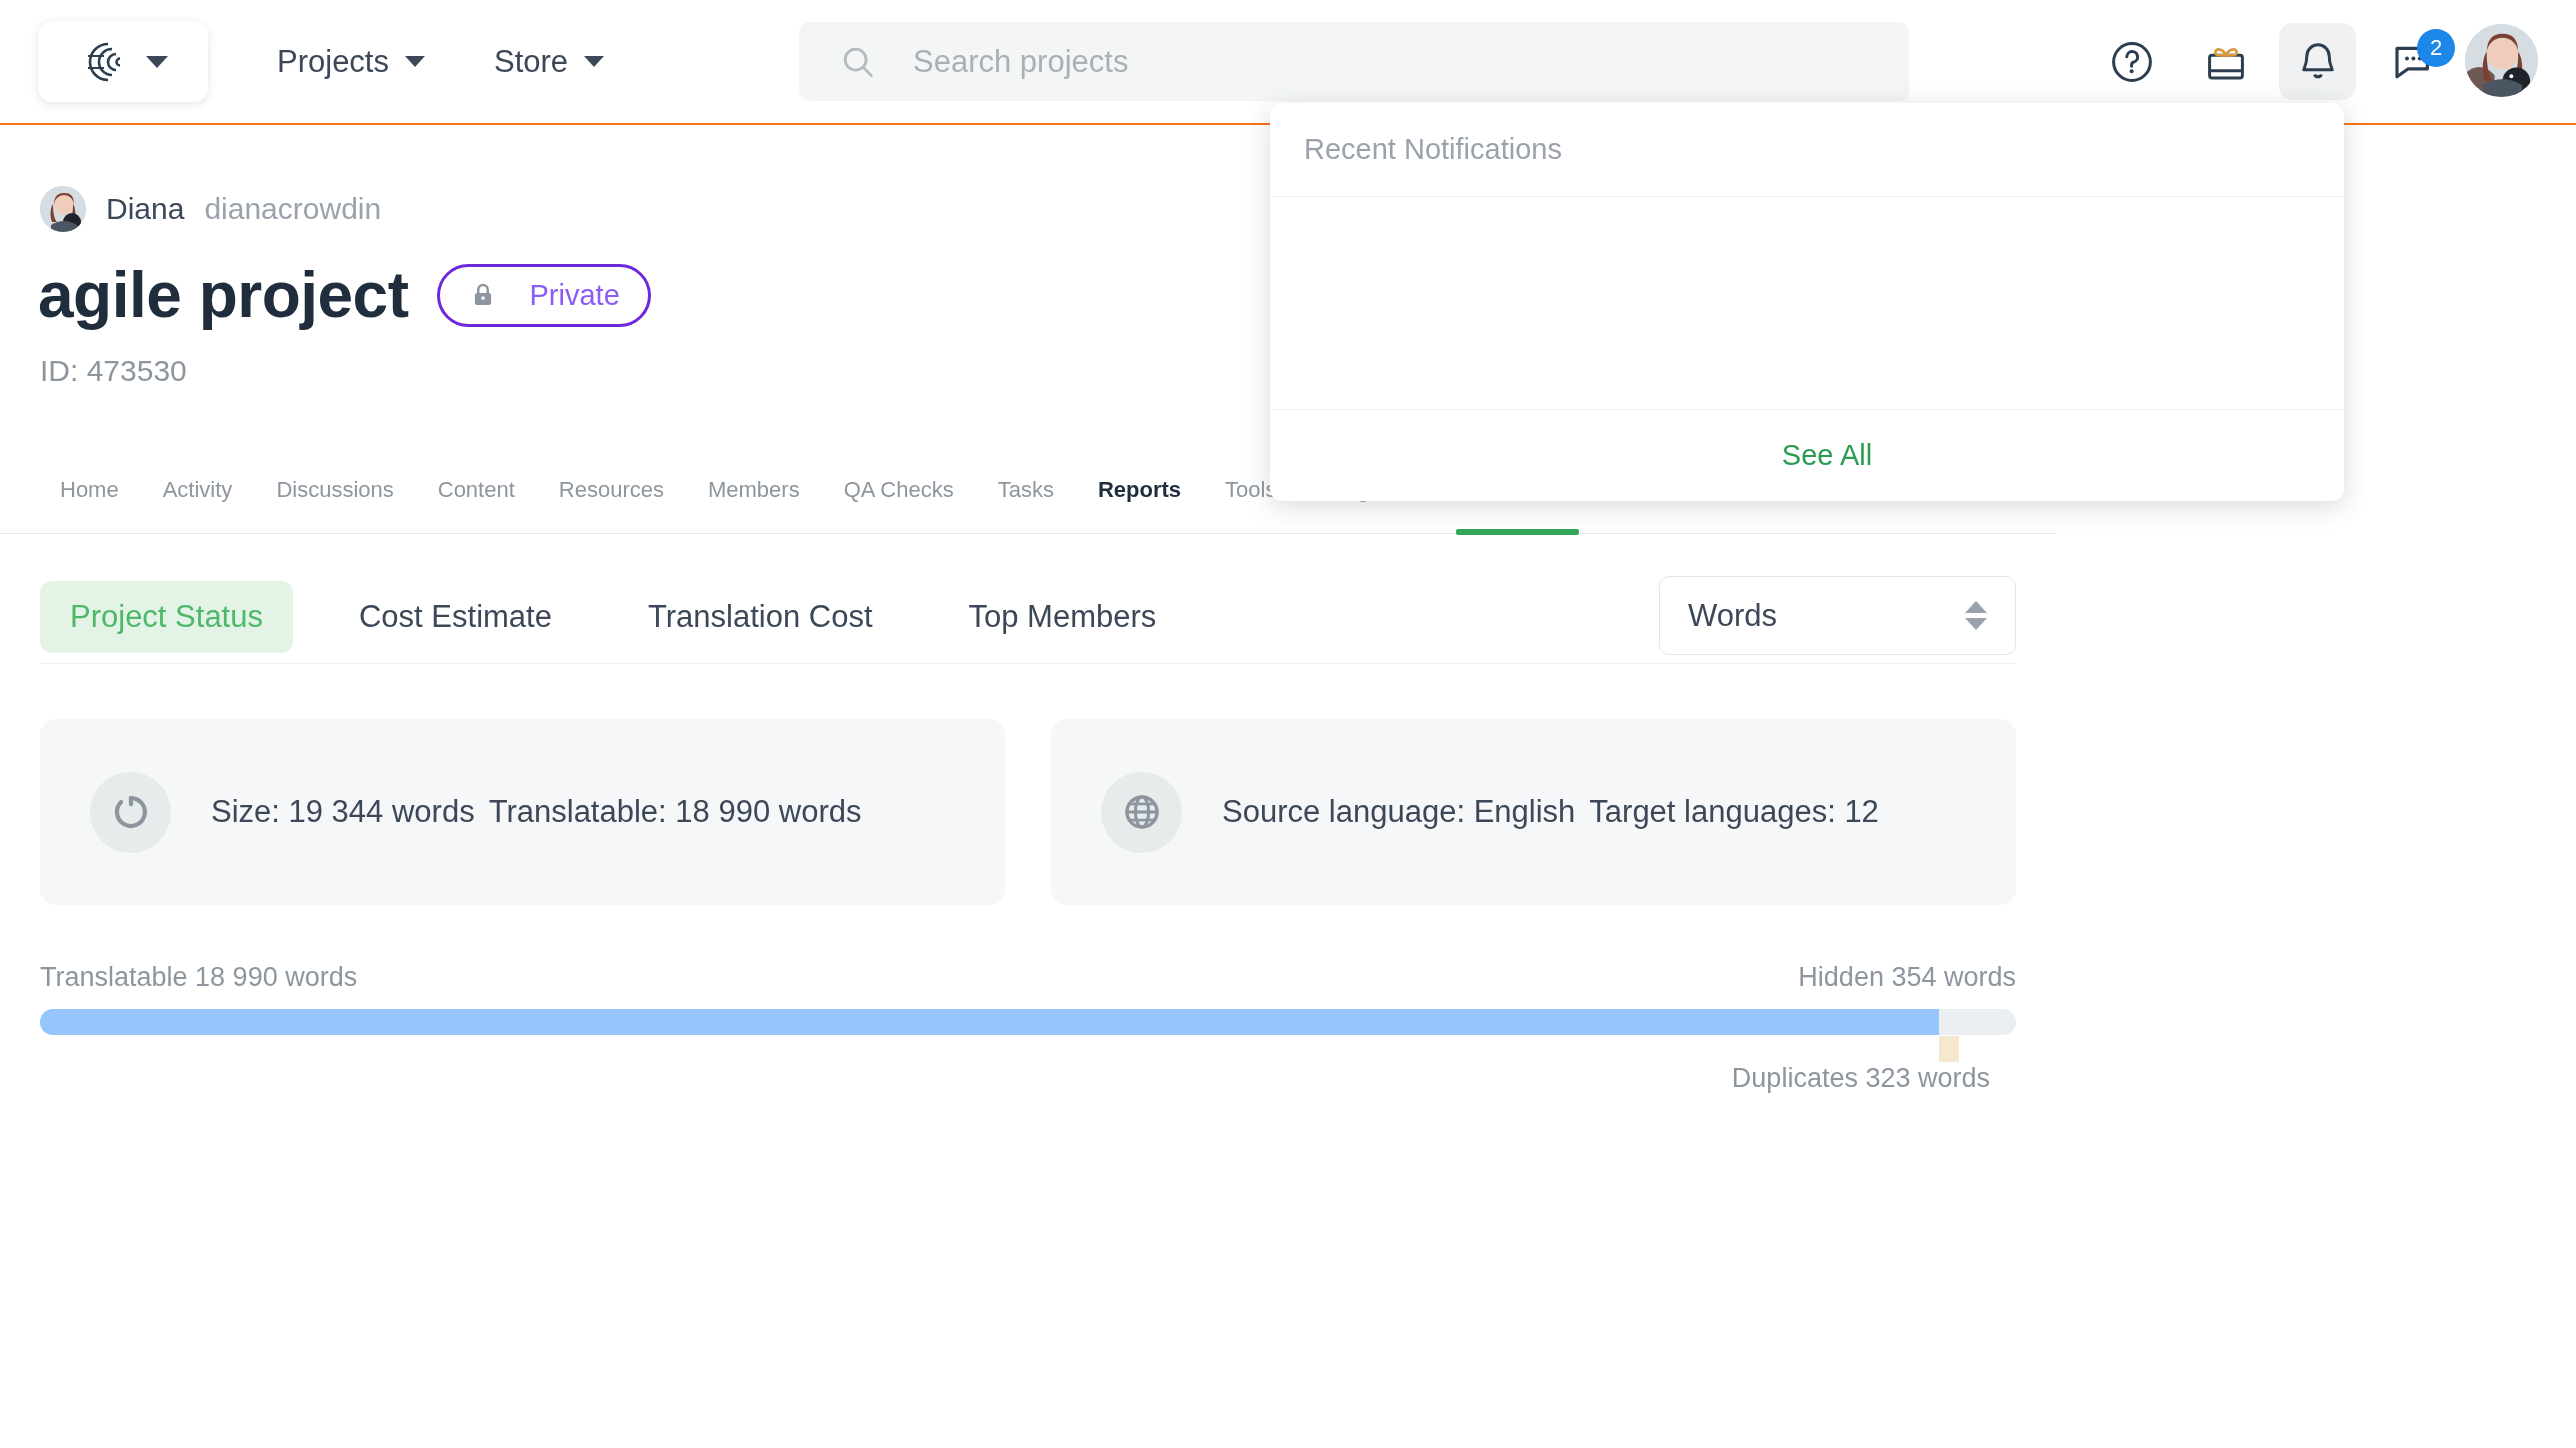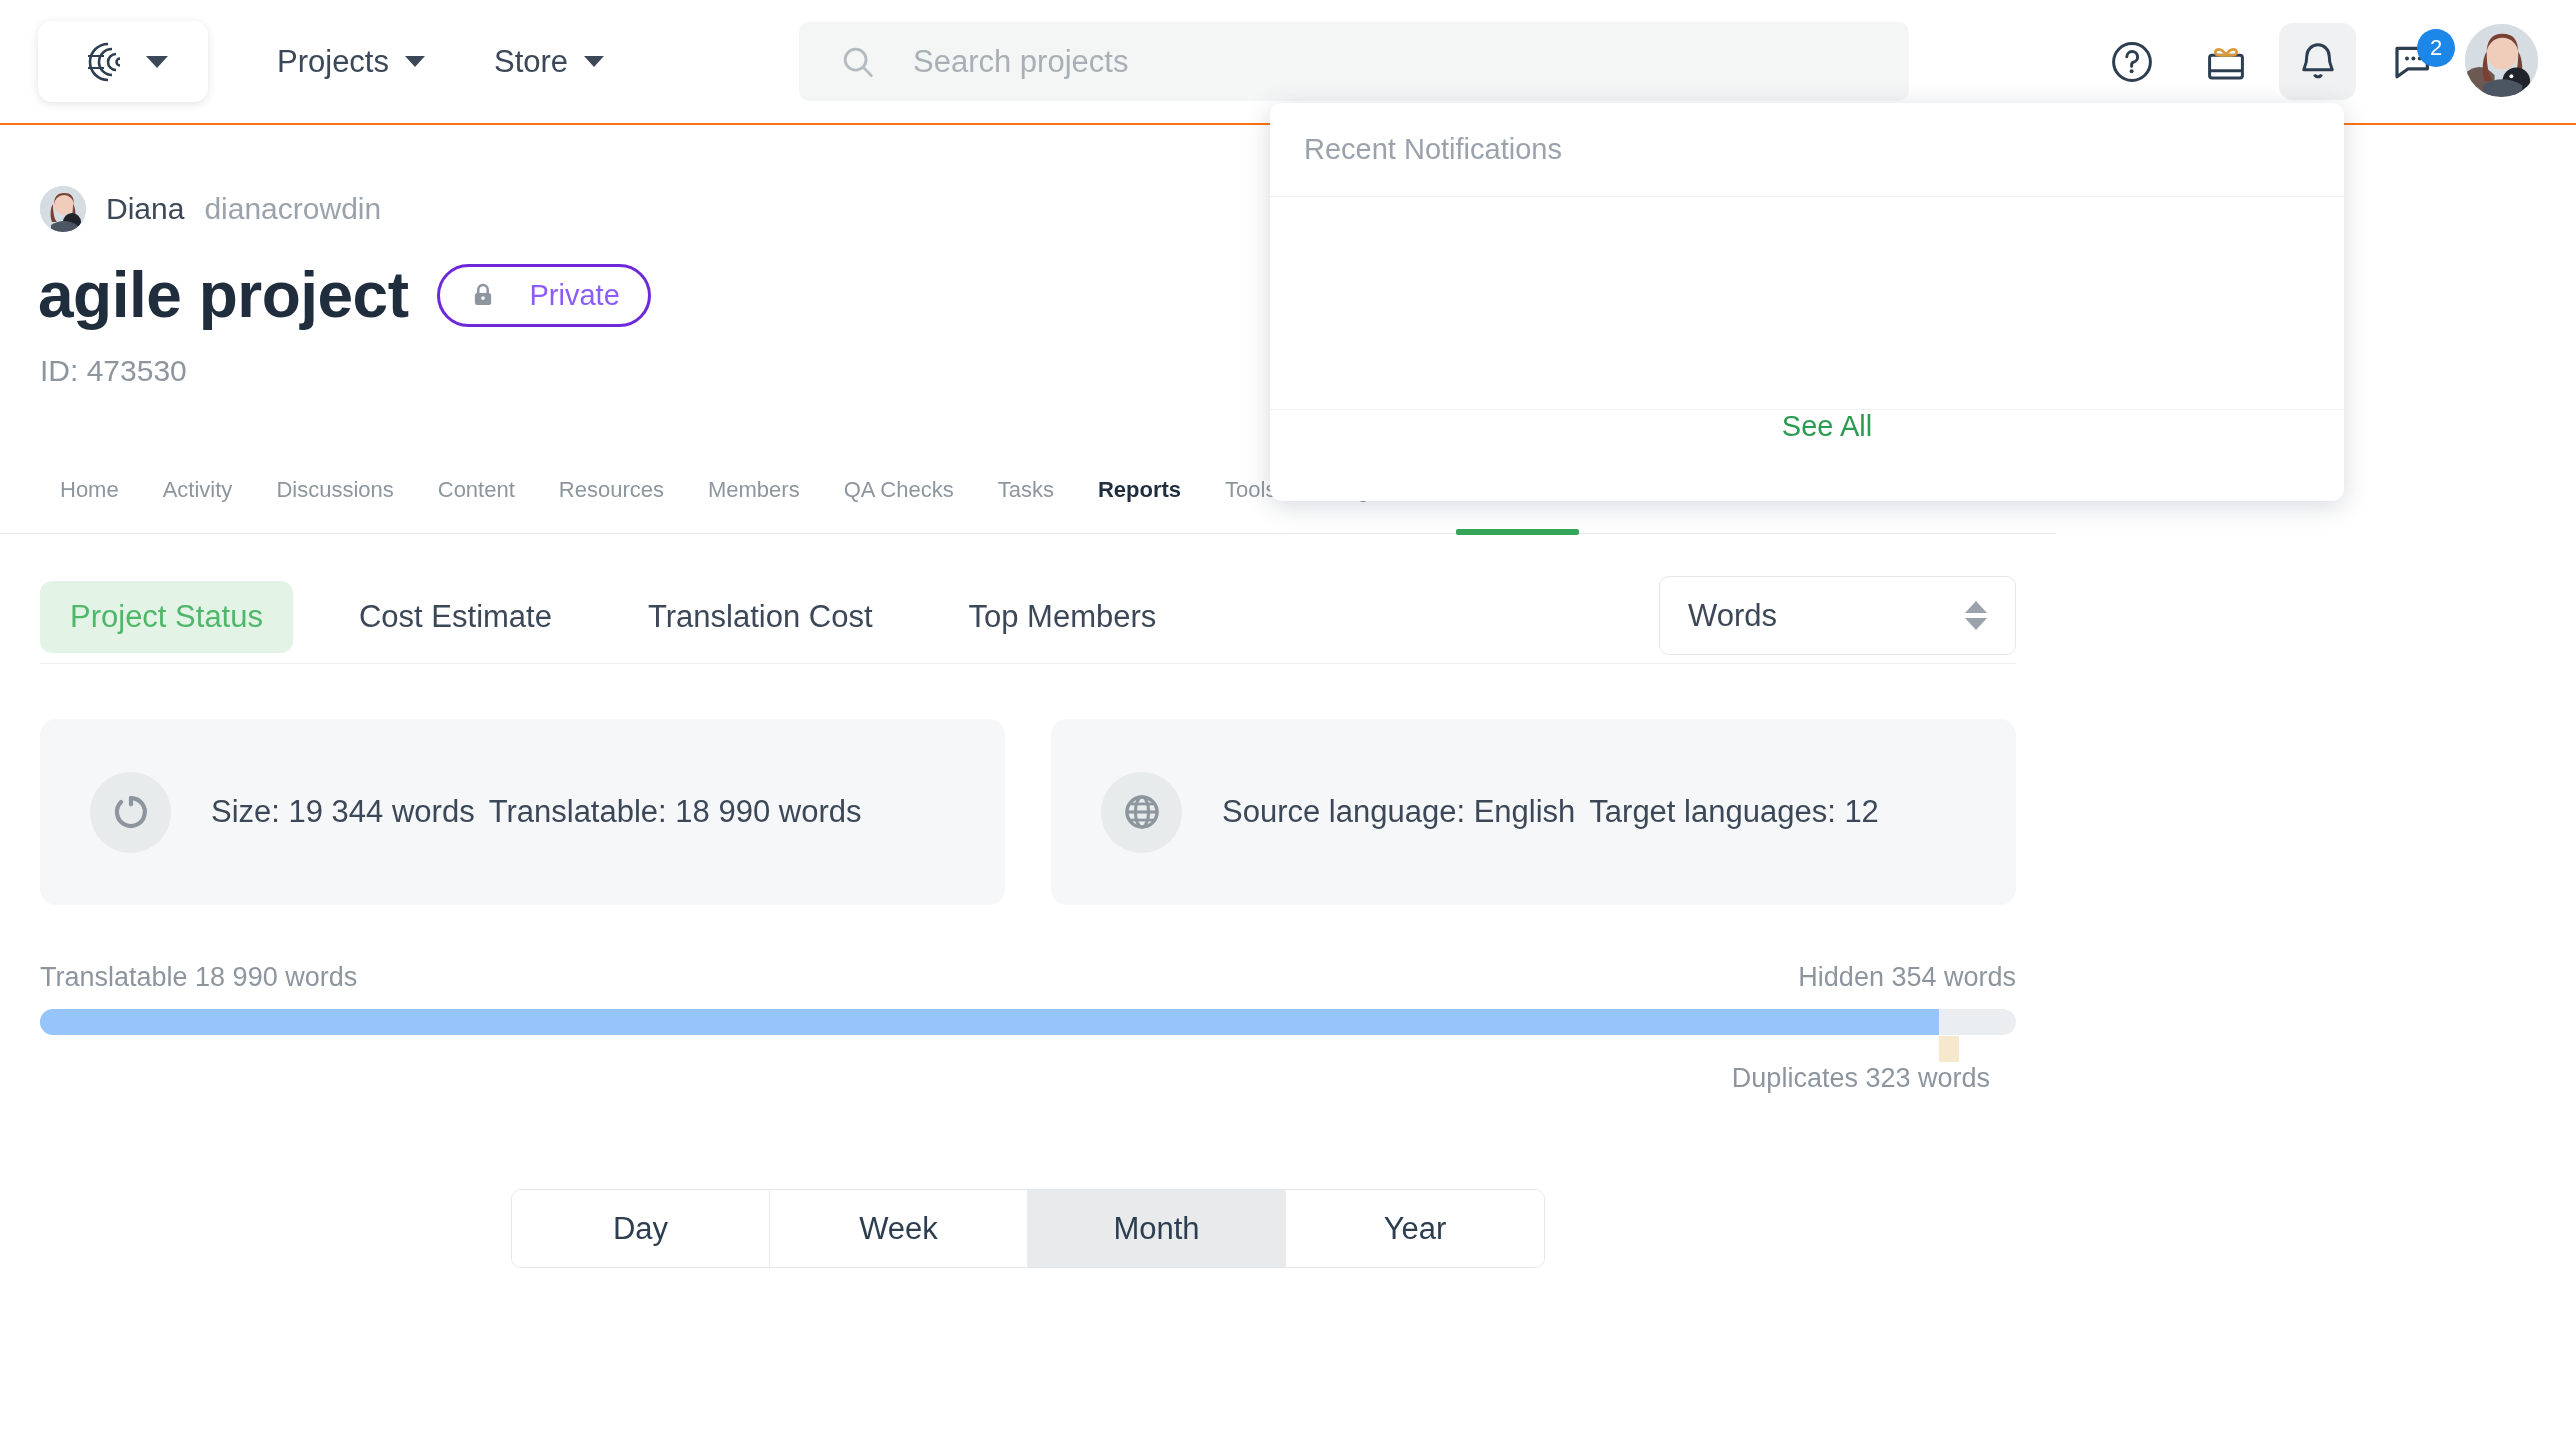--- a/index.html
+++ b/index.html
@@ -101,21 +101,21 @@
   .notif-head {
     height: 94px;
     border-bottom: 1px solid #edeff1;
     display: flex; align-items: center;
     padding-left: 34px;
     font-size: 29px; color: #9aa3ab;
   }
   .notif-body { height: 213px; border-bottom: 1px solid #edeff1; }
   .notif-foot {
     height: 91px;
-    display: flex; align-items: flex-start; justify-content: center; margin-left: 40px;
+    display: flex; align-items: center; justify-content: center; margin-left: 40px;
   }
   .see-all {
     font-size: 29px; color: #2a9b4f; cursor: pointer;
   }
 
   
   .page { position: absolute; top: 125px; left: 0; width: 2056px; }
   .owner-row {
     display: flex; align-items: center; gap: 20px;
     margin: 61px 0 0 40px;
@@ -523,31 +523,15 @@
       <span>Translatable 18 990 words</span>
       <span>Hidden 354 words</span>
     </div>
     <div class="prog-track">
       <div class="prog-fill" id="progFill" style="width: 96.1%; background: rgb(150, 197, 251);"></div>
       <div class="prog-dup" id="progDup" style="left: 96.1%; width: 1%; background: rgb(246, 232, 205);"></div>
     </div>
     <div class="prog-sub">Duplicates 323 words</div>
   </div>
 
-  <div class="period-wrap">
-    <div class="period">
-      <div class="period-btn">
-          <span>Day</span>
-        </div>
-      <div class="period-btn">
-          <span>Week</span>
-        </div>
-      <div class="period-btn active">
-          <span>Month</span>
-        </div>
-      <div class="period-btn">
-          <span>Year</span>
-        </div>
-    </div>
-  </div>
 
 </div>
 
 
 </body></html>

